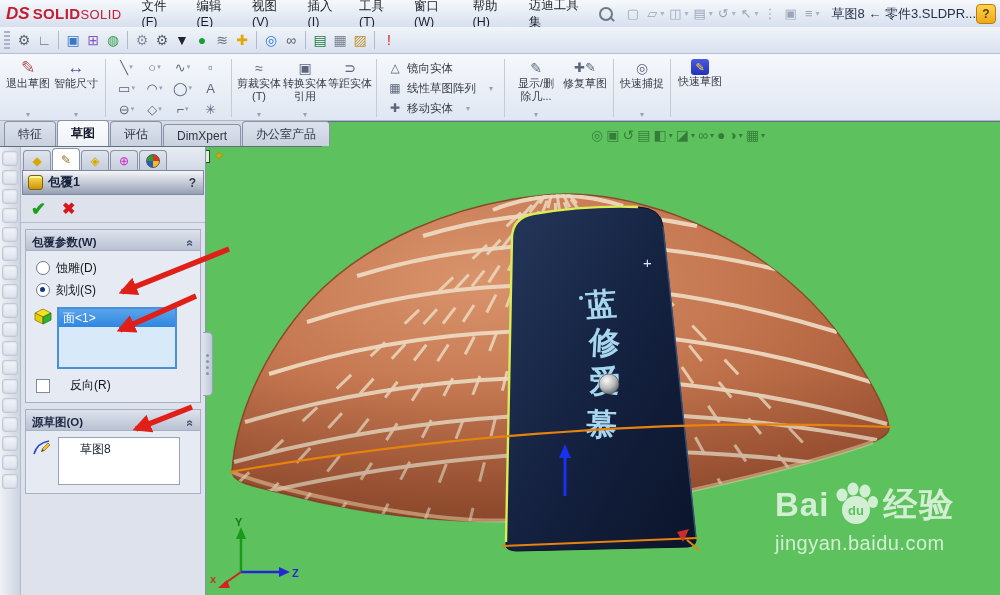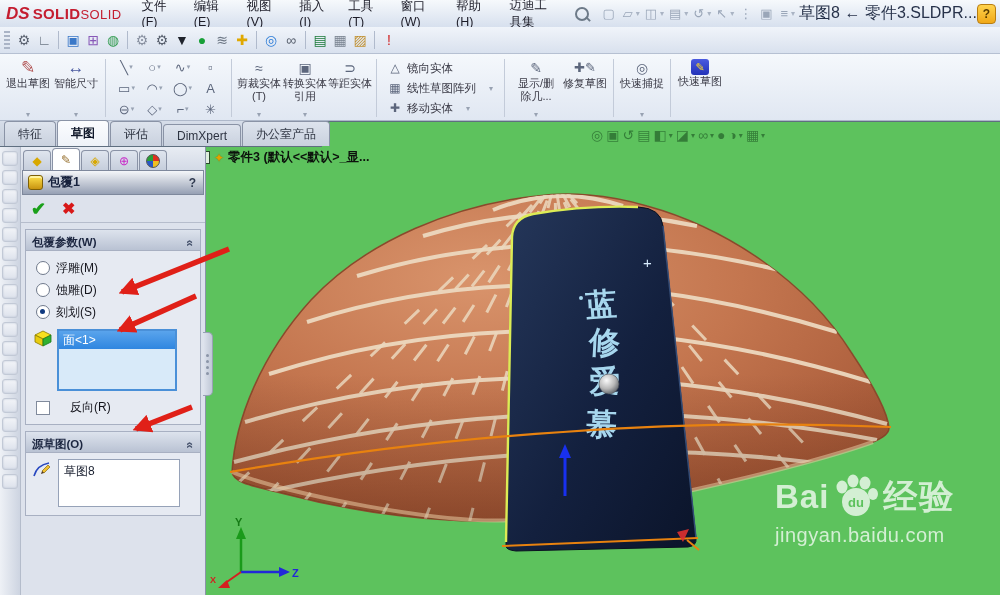--- a/index.html
+++ b/index.html
@@ -14,21 +14,21 @@
   .logo .solid{font-weight:bold;font-size:15px;color:#c41d30;letter-spacing:.4px;}
   .logo .works{font-weight:normal;font-size:13px;color:#c41d30;letter-spacing:.4px;}
   .menus{display:flex;height:100%;align-items:center;}
   .menuitem{font-size:12.5px;color:#1c1c28;padding:0 10px;height:100%;display:flex;align-items:center;cursor:default;}
   .searchbtn{width:22px;height:20px;display:flex;align-items:center;justify-content:center;margin:0 4px;}
   .mag{position:relative;width:10px;height:10px;border:2px solid #6d7documents88;border:2px solid #6d7a88;border-radius:50%;}
   .mag::after{content:"";position:absolute;width:6px;height:2px;background:#6d7a88;transform:rotate(45deg);left:8px;top:9px;}
   .quickicons{display:flex;align-items:center;gap:2px;padding:0 4px;}
   .qicon{font-size:13px;color:#9aa6b8;padding:0 3px;}
   .qcaret{font-size:8px;color:#aab4c4;margin-left:-2px;}
-  .doctitle{font-size:16px;color:#27324a;white-space:nowrap;}
+  .doctitle{font-size:13px;color:#27324a;margin-left:8px;white-space:nowrap;}
   .helpbtn{margin-left:auto;margin-right:4px;width:20px;height:18px;background:linear-gradient(#ffd34d,#f0a818);
     border:1px solid #b87d10;border-radius:4px;color:#5a3c00;font-weight:bold;font-size:12px;
     display:flex;align-items:center;justify-content:center;}
   
   .toolbar2{position:absolute;left:0;top:27px;width:1000px;height:27px;
     background:linear-gradient(#f0f4fa,#d9e1ee);border-bottom:1px solid #b6c0d2;
     display:flex;align-items:center;padding-left:4px;box-sizing:border-box;}
   .gripdots{width:6px;height:18px;margin-right:4px;
     background:repeating-linear-gradient(#aab4c6 0 2px,transparent 2px 4px);}
   .ticon{width:20px;height:20px;display:flex;align-items:center;justify-content:center;
@@ -64,21 +64,21 @@
     border-radius:4px 4px 0 0;background:linear-gradient(#dde3ed,#c9d1de);margin-right:1px;white-space:nowrap;}
   .tab.active{background:linear-gradient(#fbfcfe,#eef2f8);font-weight:bold;color:#10182a;
     padding-bottom:4px;}
   
   .viewport{position:absolute;left:205px;top:121px;width:795px;height:474px;background:#5dc25d;
     border-top:1px solid #5f6f80;z-index:1;}
   .vpsvg{position:absolute;left:0;top:0;}
   .headsup{position:absolute;left:386px;top:6px;display:flex;align-items:center;gap:3px;opacity:.5;z-index:2;}
   .hicon{font-size:14px;color:#0c3a14;line-height:1;}
   .hcaret{font-size:8px;color:#0c3a14;margin-left:-1px;}
-  .watermark{position:absolute;left:570px;top:352px;z-index:3;opacity:.82;color:#eef9ee;}
+  .watermark{position:absolute;left:570px;top:360px;z-index:3;opacity:.82;color:#eef9ee;}
   .wline1{display:flex;align-items:center;gap:4px;}
   .wbai{font-size:33px;font-weight:bold;letter-spacing:1px;}
   .wbrand{font-size:34px;font-weight:bold;letter-spacing:2px;}
   .wurl{font-size:20px;margin-top:4px;letter-spacing:.5px;}
   
   .flytree{position:absolute;left:197px;top:149px;z-index:4;display:flex;align-items:center;gap:4px;}
   .plusbox{width:11px;height:11px;border:1px solid #2a4a2a;background:#dfeede;color:#123a12;
     font-size:10px;line-height:9px;text-align:center;}
   .treepart{font-size:12px;color:#e0a400;text-shadow:0 0 1px #7a5a00;}
   .treetext{font-size:12.5px;font-weight:bold;color:#0c120c;}
@@ -119,21 +119,21 @@
   .radiolabel{font-size:12px;color:#14141c;}
   .facerow{display:flex;gap:5px;padding:4px 4px 4px 8px;align-items:flex-start;}
   .facebox{width:116px;height:58px;background:#d8eaf9;border:2px solid #4a90d8;overflow:hidden;}
   .facesel{height:17px;background:linear-gradient(#5aa4ec,#2f86e0);color:#fff;font-size:12px;
     padding:1px 4px 0;}
   .checkrow{display:flex;align-items:center;gap:20px;padding:4px 0 8px 10px;}
   .checkbox{width:12px;height:12px;border:1px solid #808a9c;background:#fff;}
   .checklabel{font-size:12px;color:#14141c;}
   .sourcerow{display:flex;gap:6px;padding:6px 4px 8px 6px;align-items:flex-start;}
   .srcbox{width:120px;height:46px;background:#fff;border:1px solid #96a2b8;}
-  .srcitem{font-size:12px;color:#1a2030;padding:3px 5px;}
+  .srcitem{font-size:12px;color:#1a2030;padding:3px 21px;}
   .splitter{position:absolute;left:203px;top:332px;width:9px;height:62px;z-index:11;
     background:linear-gradient(90deg,#dfe4ee,#bfc7d6);border:1px solid #98a2b4;border-left:none;
     border-radius:0 5px 5px 0;display:flex;flex-direction:column;align-items:center;justify-content:center;gap:3px;}
   .splitter i{width:3px;height:3px;border-radius:50%;background:#8b95a8;}
   
   .annot{position:absolute;left:0;top:0;z-index:50;pointer-events:none;}
 </style>
 </head>
 <body>
 
@@ -470,21 +470,20 @@
         </svg>
         <span class="wbrand">经验</span>
       </div>
       <div class="wurl">jingyan.baidu.com</div>
     </div>
   </div>
 
   <div class="flytree">
     <span class="plusbox">+</span>
     <span class="treepart">✦</span>
-    <span class="treetext">零件3  (默认&lt;&lt;默认&gt;_显...</span>
   </div>
 
   <div class="sidepanel">
     <div class="strip" id="side-strip">
         <div class="stripicon"></div>
         <div class="stripicon"></div>
         <div class="stripicon"></div>
         <div class="stripicon"></div>
         <div class="stripicon"></div>
         <div class="stripicon"></div>
@@ -528,24 +527,20 @@
         <span class="okicon">✔</span>
         <span class="cancelicon">✖</span>
       </div>
 
       <div class="groupbox">
         <div class="grouphdr">
           <span class="grouphdrtext">包覆参数(W)</span>
           <span class="chev">«</span>
         </div>
         <div class="radios">
-          <div class="radiorow">
-            <span class="radio"></span>
-            <span class="radiolabel">浮雕(M)</span>
-          </div>
           <div class="radiorow">
             <span class="radio"></span>
             <span class="radiolabel">蚀雕(D)</span>
           </div>
           <div class="radiorow">
             <span class="radio sel"></span>
             <span class="radiolabel">刻划(S)</span>
           </div>
         </div>
         <div class="facerow">

